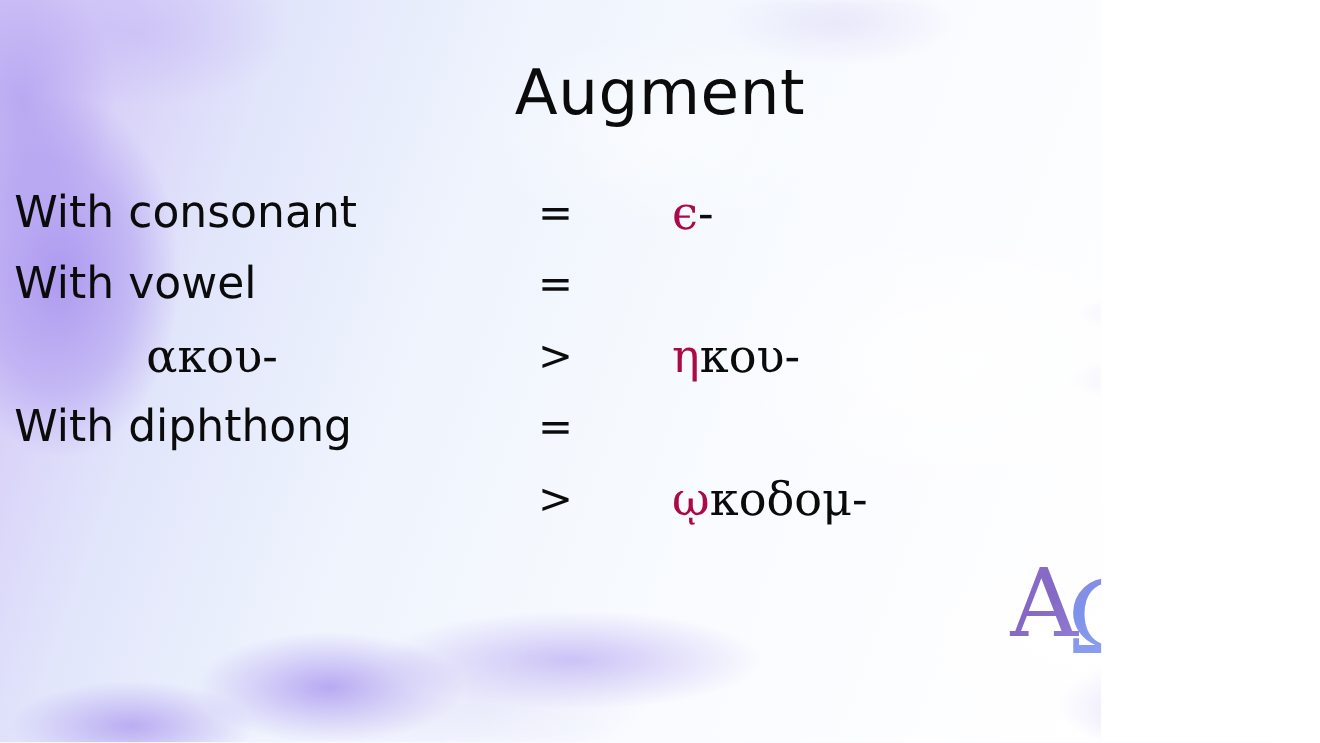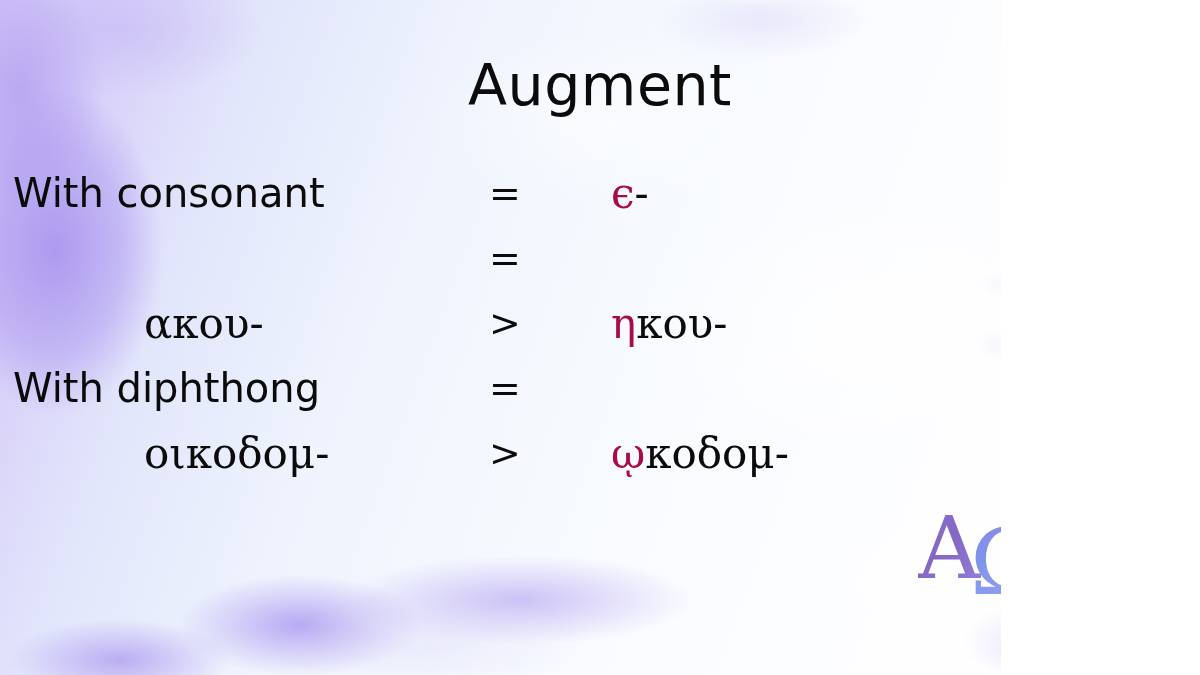--- a/index.html
+++ b/index.html
@@ -99,21 +99,20 @@
     color: #0b0b0b;
   }
   .col-label {
     position: absolute;
     left: 13px;
     font-size: 40px;
     font-family: "DejaVu Sans", sans-serif;
   }
   .col-label.indent {
     left: 133px;
-    margin-left: 11px;
   }
   .col-op {
     position: absolute;
     left: 489px;
     font-size: 38px;
     font-family: "DejaVu Sans", sans-serif;
   }
   .col-val {
     position: absolute;
     left: 611px;
@@ -155,36 +154,36 @@
     <div id="body-block">
 
 
       <div class="line">
         <span class="col-label">With consonant</span>
         <span class="col-op">=</span>
         <span class="col-val greek"><span class="accent">ϵ</span><span>-</span></span>
       </div>
 
       <div class="line">
+        <span class="col-label">With vowel</span>
         <span class="col-op">=</span>
       </div>
 
       <div class="line">
         <span class="col-label indent greek">ακου-</span>
         <span class="col-op">&gt;</span>
         <span class="col-val greek"><span class="accent">η</span><span>κου-</span></span>
       </div>
 
       <div class="line">
         <span class="col-label">With diphthong</span>
         <span class="col-op">=</span>
       </div>
 
       <div class="line">
-        <span class="col-label indent greek">οικοδομ-</span>
         <span class="col-op">&gt;</span>
         <span class="col-val greek"><span class="accent">ῳ</span><span>κοδομ-</span></span>
       </div>
 
     </div>
 
     <svg id="logo" viewBox="0 0 160 102" aria-hidden="true">
       <defs>
         <linearGradient id="gradOmega" x1="0" y1="0" x2="0.25" y2="1">
           <stop offset="0%" stop-color="#8f88e0"></stop>

